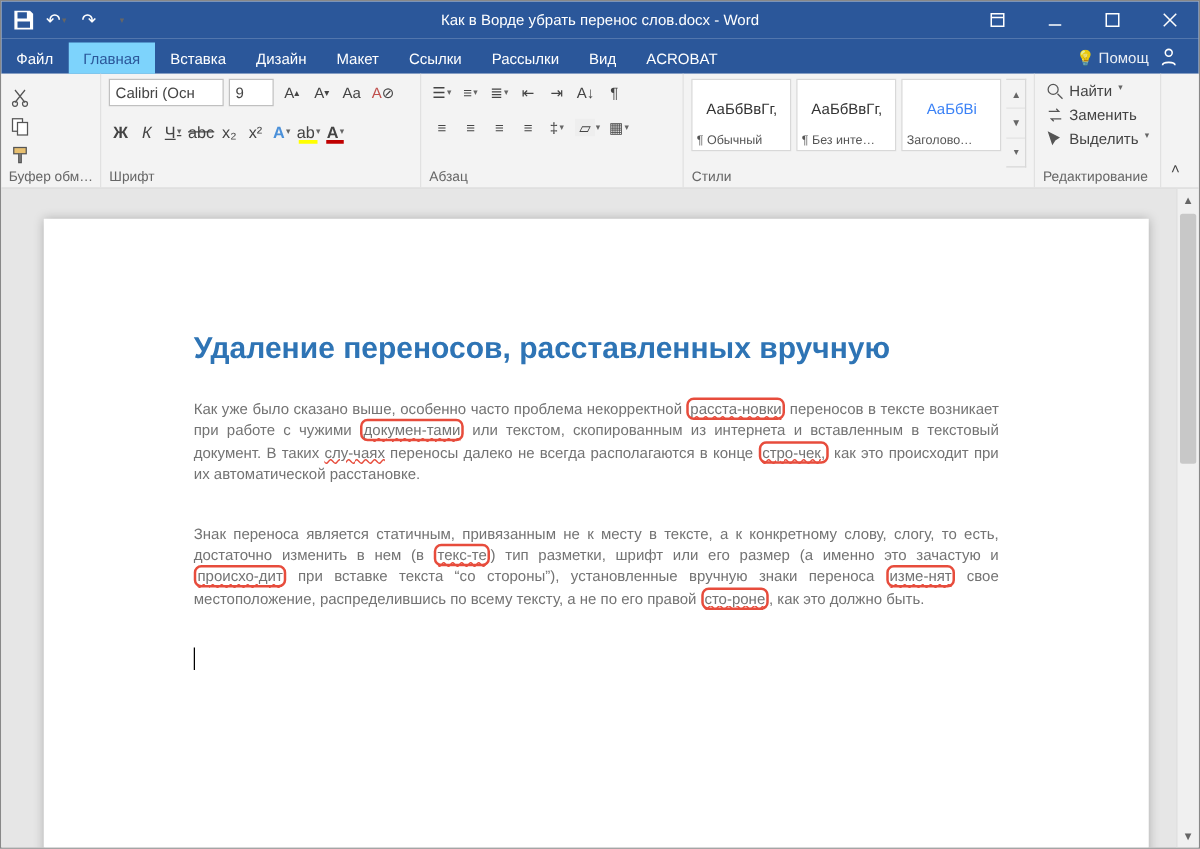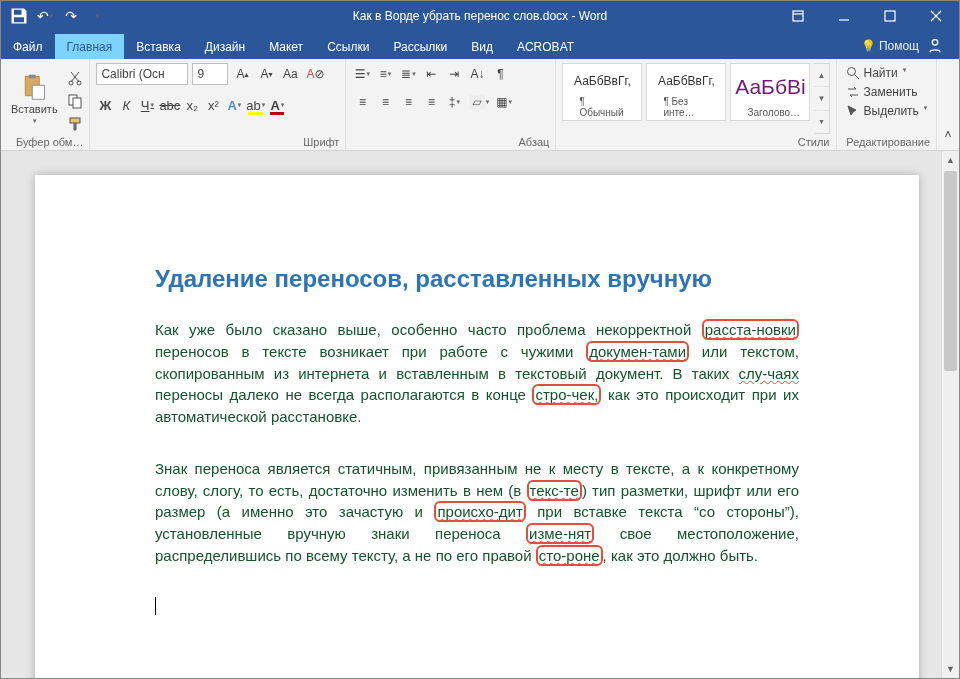--- a/index.html
+++ b/index.html
@@ -14,21 +14,21 @@
 
   .tabbar{background:#2b579a;height:28px;display:flex;align-items:flex-end;color:#fff;font-size:12px}
   .tab{padding:6px 12px 5px;cursor:pointer;white-space:nowrap}
   .tab.active{background:#7dd3fc;color:#2b579a}
   .tabbar-right{margin-left:auto;display:flex;align-items:center;gap:6px;padding-right:14px;padding-bottom:3px}
   .tb-help{display:flex;align-items:center;gap:3px;font-size:12px;opacity:.9}
   .tb-icon{width:20px;height:20px;display:flex;align-items:center;justify-content:center}
 
   .ribbon{background:#f3f3f3;border-bottom:1px solid #d4d4d4;height:92px;display:flex}
   .group{border-right:1px solid #e1e1e1;padding:4px 6px 0;display:flex;flex-direction:column;justify-content:space-between;min-width:0}
-  .group-title{font-size:11px;color:#666;text-align:right;padding:2px 0;white-space:nowrap}
+  .group-title{font-size:11px;color:#666;text-align:left;padding:2px 0;white-space:nowrap}
   .group-body{flex:1;display:flex;gap:4px}
   .big-btn{display:flex;flex-direction:column;align-items:center;justify-content:center;gap:2px;padding:2px 4px;font-size:11px;color:#444;cursor:pointer}
   .big-btn svg{width:30px;height:28px}
   .icon-stack{display:flex;flex-direction:column;gap:5px;justify-content:center;padding-top:4px}
   .ib{width:18px;height:18px;display:flex;align-items:center;justify-content:center;cursor:pointer}
   .ib svg{width:16px;height:16px}
 
   .font-row1{display:flex;gap:4px;align-items:center}
   .combo{border:1px solid #c0c0c0;background:#fff;height:22px;font-size:12px;display:flex;align-items:center;padding:0 4px;color:#444}
   .combo.font{width:92px}
@@ -40,39 +40,39 @@
   .fr2-btn.bold{font-weight:bold}
   .fr2-btn.italic{font-style:italic}
   .fr2-btn.ul{text-decoration:underline}
   .fr2-btn.strike{text-decoration:line-through}
   .color-bar{position:absolute;bottom:0;left:2px;right:2px;height:3px}
 
   .para-row{display:flex;gap:3px;align-items:center}
   .para-col{display:flex;flex-direction:column;gap:6px}
 
   .styles-body{display:flex;align-items:stretch}
-  .style-box{border:1px solid #d8d8d8;background:#fff;width:80px;height:58px;display:flex;flex-direction:column;justify-content:space-between;padding:2px 16px;font-size:10px;color:#555;cursor:pointer}
+  .style-box{border:1px solid #d8d8d8;background:#fff;width:80px;height:58px;display:flex;flex-direction:column;justify-content:space-between;padding:2px 3px;font-size:10px;color:#555;cursor:pointer}
   .style-prev{font-size:12px;text-align:center;flex:1;display:flex;align-items:center;justify-content:center;color:#333}
-  .style-prev.heading{color:#701a75;font-size:21px}
+  .style-prev.heading{color:#3b82f6;font-size:12px}
   .style-gallery-nav{width:16px;border:1px solid #d8d8d8;border-left:none;display:flex;flex-direction:column}
   .sg-btn{flex:1;display:flex;align-items:center;justify-content:center;font-size:8px;color:#666;cursor:pointer;border-bottom:1px solid #e4e4e4}
 
   .edit-col{display:flex;flex-direction:column;gap:3px;padding-top:2px}
   .edit-item{display:flex;align-items:flex-start;gap:4px;font-size:12px;color:#444;cursor:pointer;white-space:nowrap;padding:1px 3px}
   .edit-item svg{width:14px;height:14px}
 
   .doc-area{position:absolute;top:150px;left:0;right:0;bottom:0;background:#e6e6e6;overflow:hidden}
   .scrollbar-v{position:absolute;right:0;top:0;bottom:0;width:18px;background:#f0f0f0;border-left:1px solid #ddd}
   .scroll-up,.scroll-down{height:18px;display:flex;align-items:center;justify-content:center;font-size:9px;color:#666;cursor:pointer}
   .scroll-down{position:absolute;bottom:0;width:100%}
   .scroll-thumb{position:absolute;left:2px;right:2px;top:20px;height:200px;background:#c8c8c8;border-radius:2px;cursor:pointer}
 
   .page{position:absolute;left:34px;top:24px;width:884px;background:#fff;box-shadow:0 0 8px rgba(0,0,0,.25);padding:90px 120px 60px;bottom:-200px}
   .doc-h{color:#2e74b5;font-size:24px;font-weight:700;margin-bottom:26px}
-  .doc-p{color:#14532d;font-size:15px;line-height:1.45;text-align:justify;margin-bottom:30px;font-family:Arial,sans-serif}
+  .doc-p{color:#737373;font-size:12px;line-height:1.45;text-align:justify;margin-bottom:30px;font-family:Arial,sans-serif}
   .hl{border:2px solid #e74c3c;border-radius:6px;padding:0 1px;white-space:nowrap}
   .sperr{text-decoration:underline wavy #e74c3c;text-decoration-thickness:1px}
   .cursor-line{display:inline-block;width:1px;height:18px;background:#000;vertical-align:text-bottom}
   .dd-caret{font-size:7px;margin-left:1px;color:#666}
 </style>
 </head>
 <body>
 
 <div class="titlebar">
   <div class="qat">
@@ -136,29 +136,20 @@
           <path d="M4 13c0-2.5 8-2.5 8 0"></path>
         </svg>
     </div>
   </div>
 </div>
 
 <div class="ribbon">
 
   <div class="group">
     <div class="group-body">
-      <div class="big-btn">
-        <svg viewBox="0 0 32 32">
-            <rect x="6" y="4" width="16" height="22" fill="#d9a95f" stroke="#b8873f"></rect>
-            <rect x="10" y="2" width="8" height="4" fill="#888"></rect>
-            <rect x="14" y="14" width="14" height="16" fill="#fff" stroke="#888"></rect>
-          </svg>
-        <span>Вставить</span>
-        <span class="dd-caret">▾</span>
-      </div>
       <div class="icon-stack">
         <div class="ib">
             <svg viewBox="0 0 16 16" stroke="#555" fill="none">
               <path d="M4 2l8 10M12 2L4 12"></path>
               <circle cx="4" cy="13" r="2"></circle>
               <circle cx="12" cy="13" r="2"></circle>
             </svg>
           </div>
         <div class="ib">
             <svg viewBox="0 0 16 16" stroke="#555" fill="#fff">

